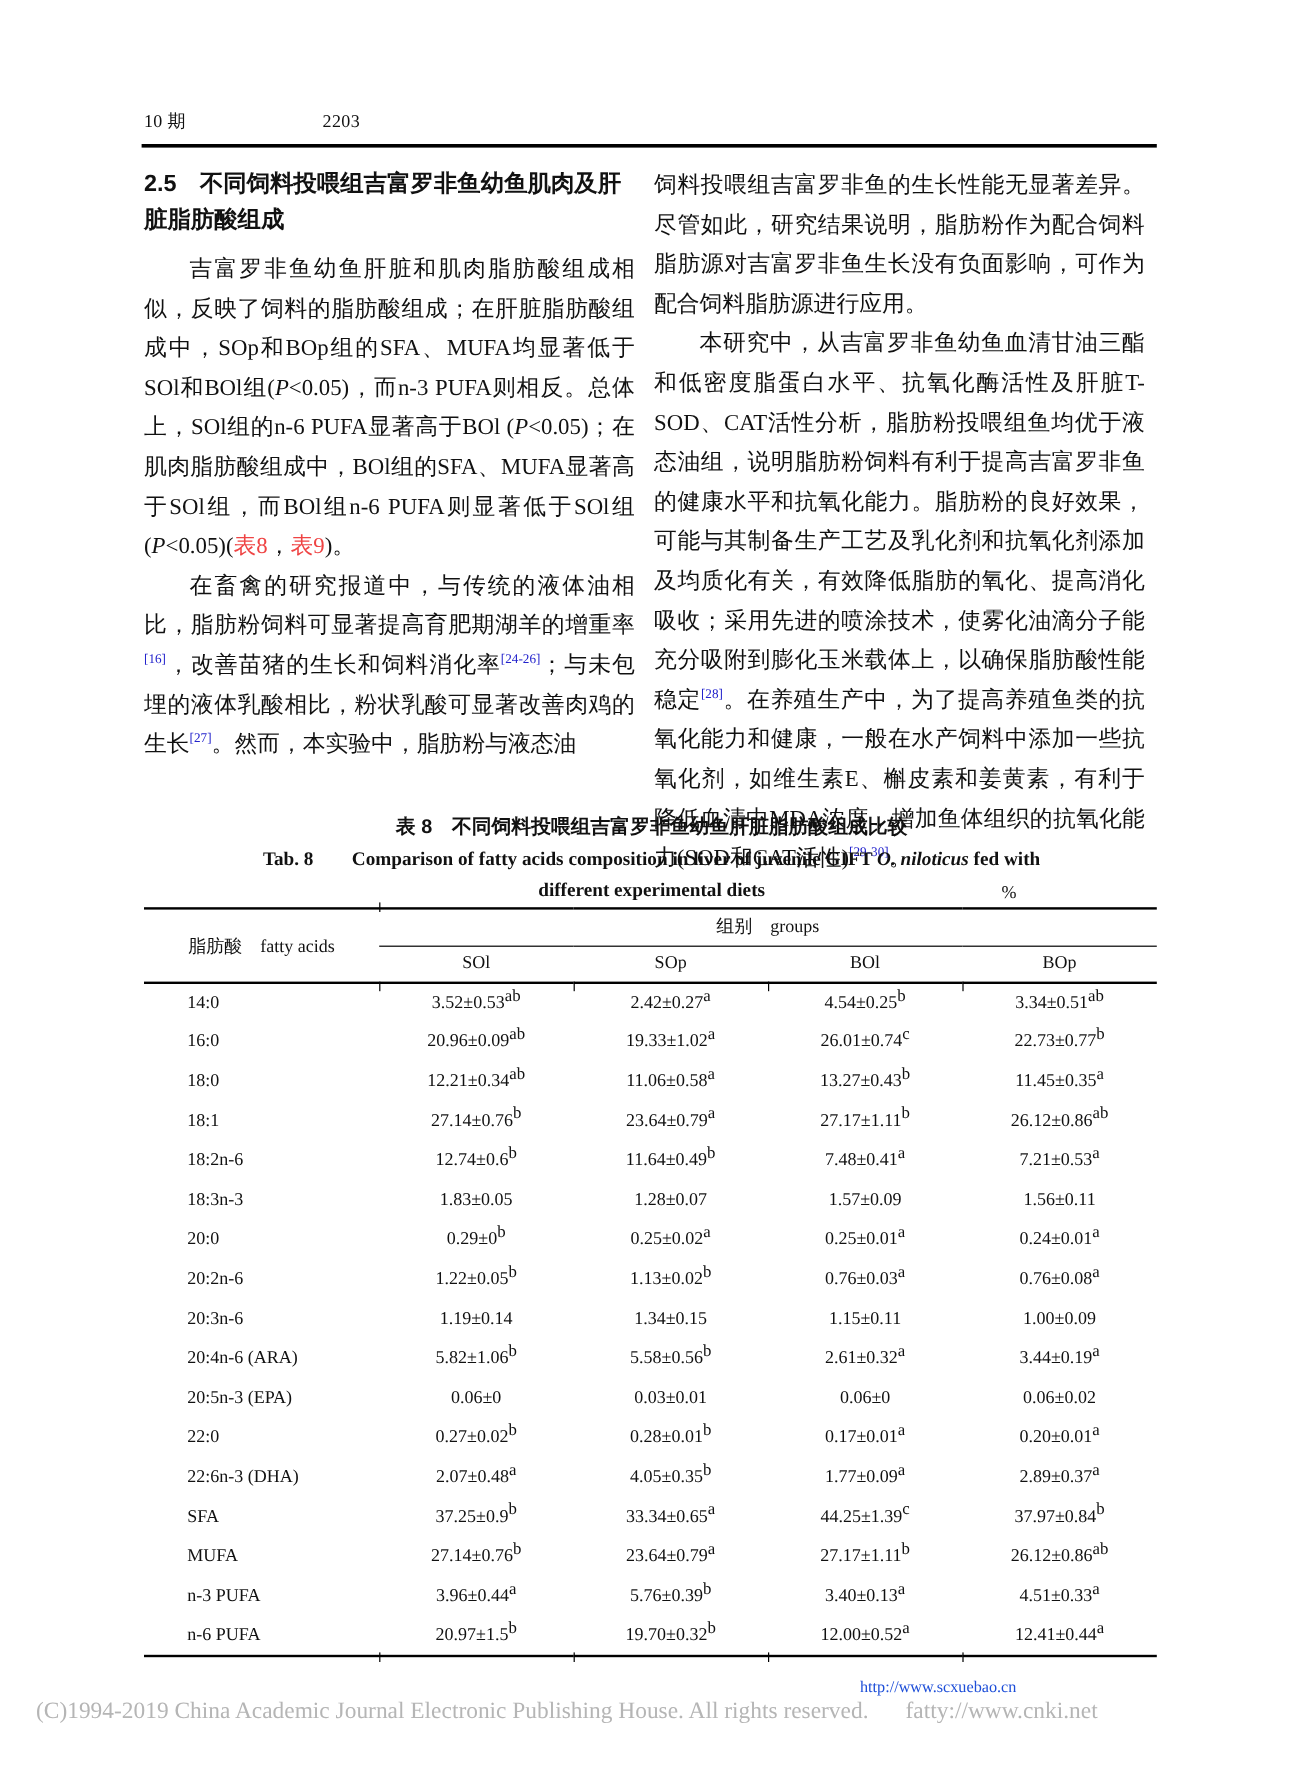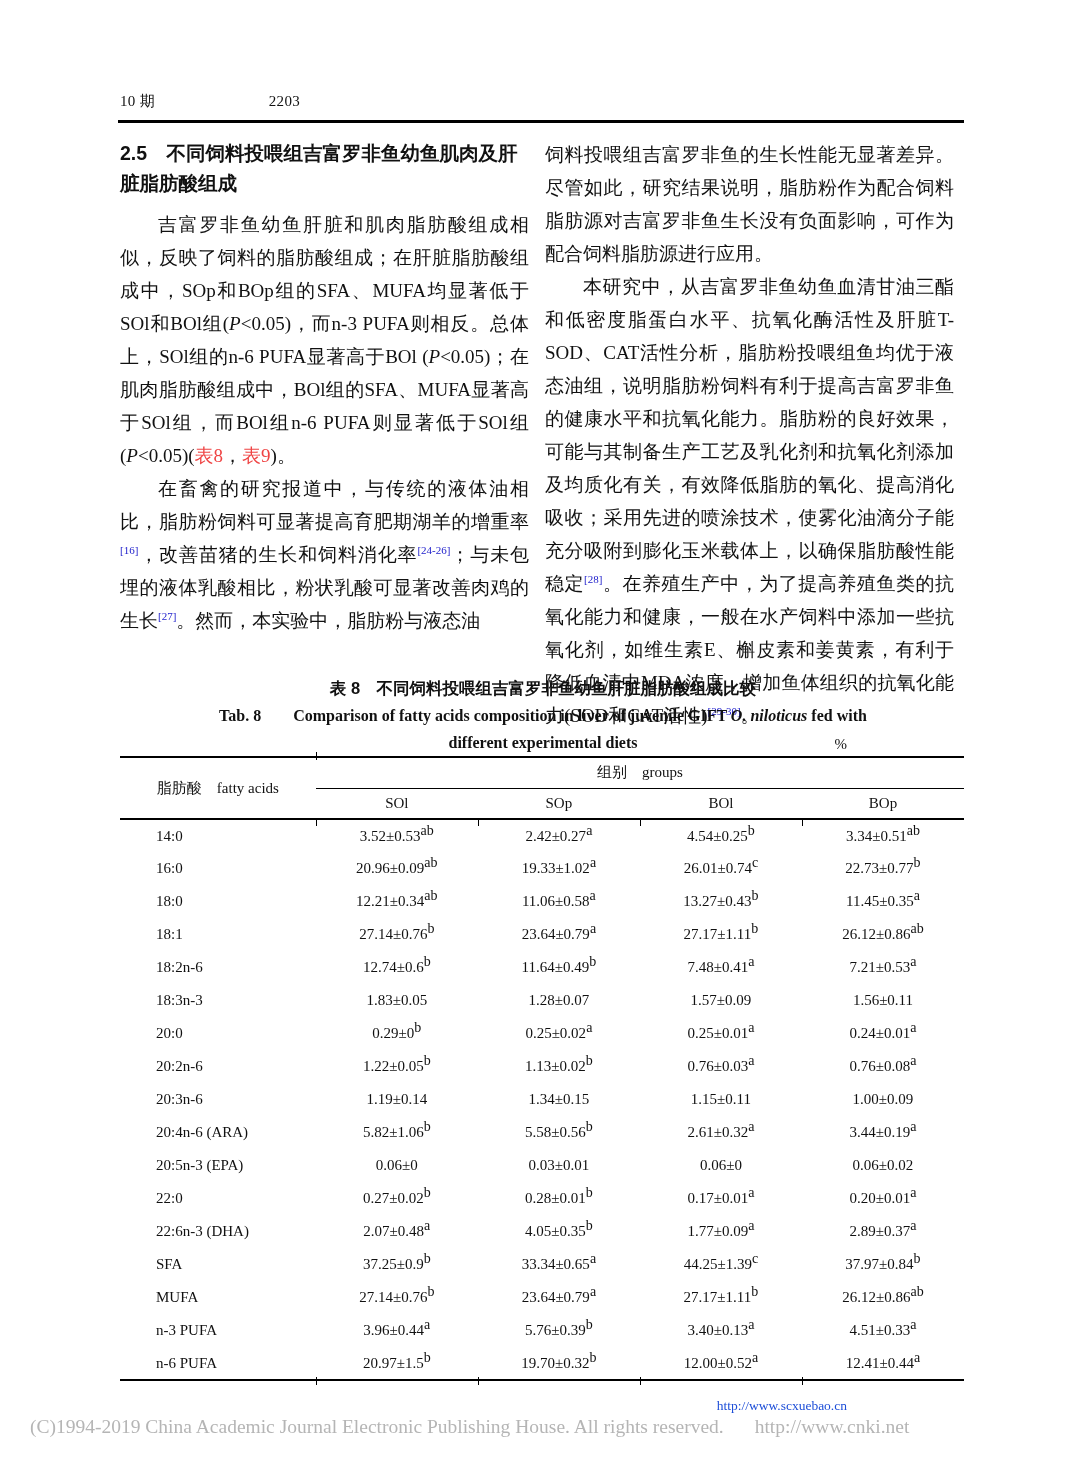--- a/index.html
+++ b/index.html
@@ -267,16 +267,16 @@
       <div class="tick" style="left: 80.8%; top: 62px;"></div>
       <div class="tick" style="left: 23.2%; top: 621px;"></div>
       <div class="tick" style="left: 42.4%; top: 621px;"></div>
       <div class="tick" style="left: 61.6%; top: 621px;"></div>
       <div class="tick" style="left: 80.8%; top: 621px;"></div>
     </div>
 
   <a class="site-link" href="#">http://www.scxuebao.cn</a>
   <div class="watermark">
     <span>(C)1994-2019 China Academic Journal Electronic Publishing House. All rights reserved.</span>
-    <span class="wm-url">http://www.cnki.net</span>
+    <span class="wm-url">fatty://www.cnki.net</span>
   </div>
 
 </div>
 
 </body></html>

